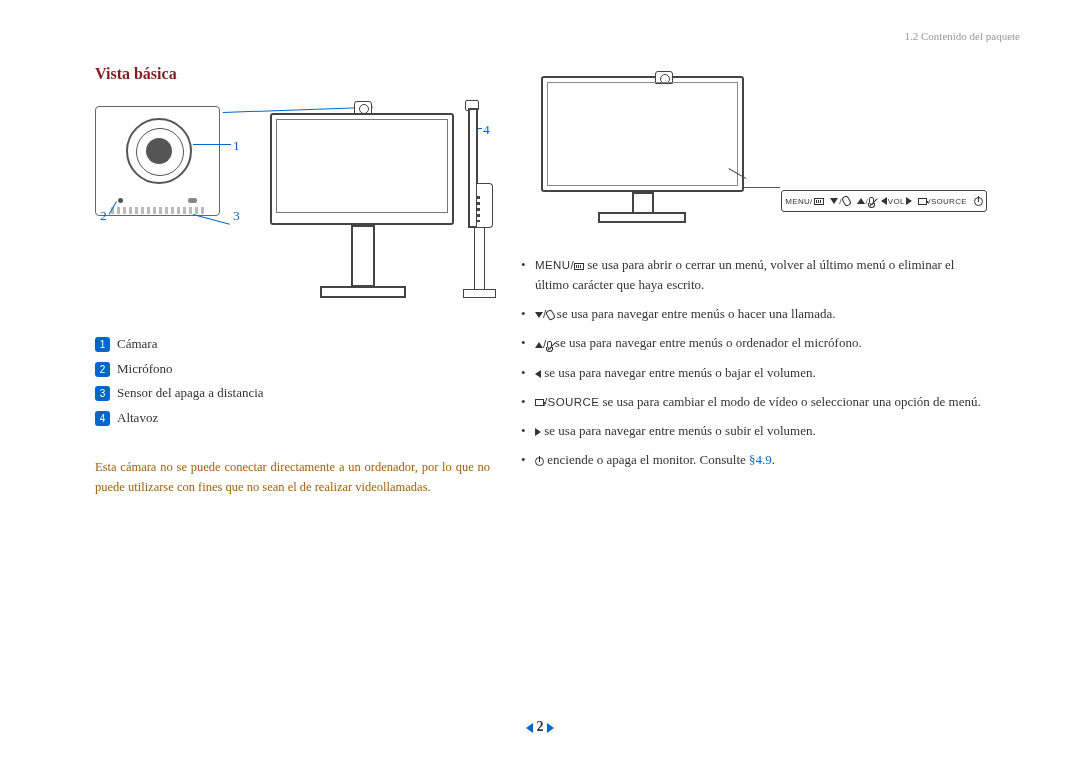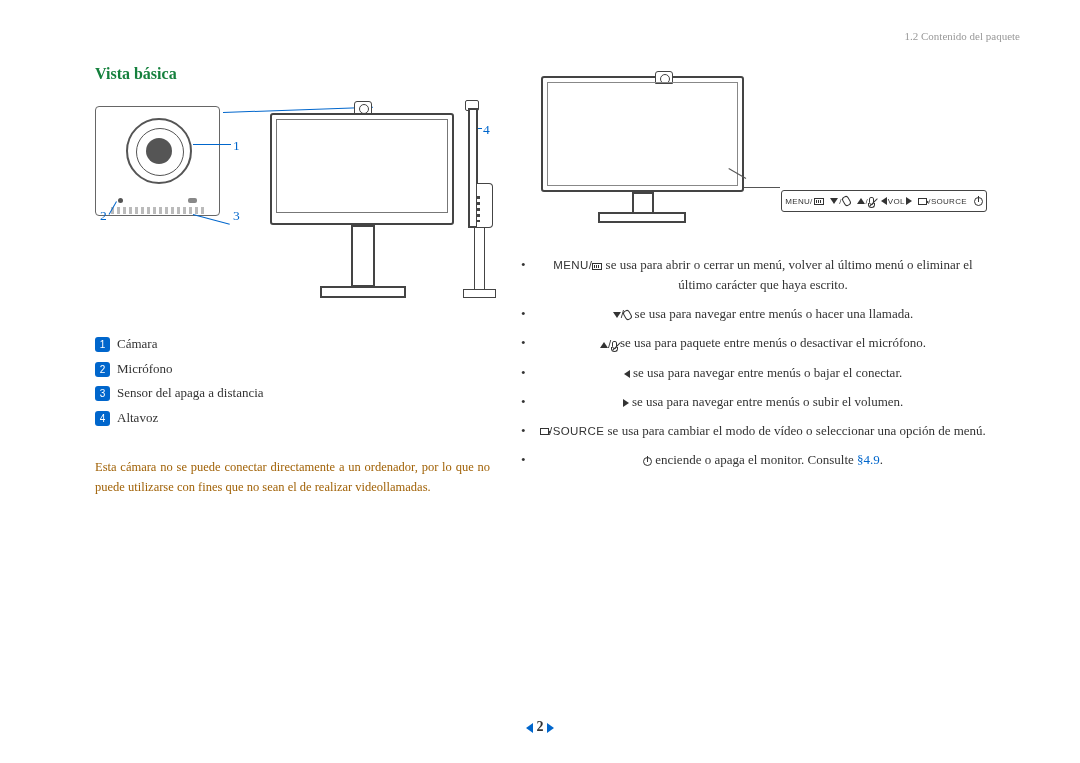--- a/index.html
+++ b/index.html
@@ -16,21 +16,21 @@
     position: absolute;
     top: 30px;
     right: 60px;
     font-size: 11px;
     color: #999;
   }
   .section-title {
     position: absolute;
     top: 65px;
     left: 95px;
-    color: #15803d;
+    color: #7f1d1d;
     font-weight: bold;
     font-size: 16px;
   }
   .left-col {
     position: absolute;
     top: 90px;
     left: 95px;
     width: 395px;
   }
   .right-col {
@@ -174,21 +174,21 @@
   .strip-leader {
     position:absolute; top:117px; left:223px; width:36px;
     border-top:1.1px solid #555;
   }
   .strip-leader::before{
     content:""; position:absolute; left:-18px; top:-10px; width:20px; border-top:1.1px solid #555;
     transform:rotate(30deg); transform-origin:right;
   }
 
   .bullets { margin-top: 10px; font-size:13px; line-height:1.55; }
-  .bullets li { list-style:none; padding-left:14px; position:relative; margin-bottom:9px; text-align:center;}
+  .bullets li { list-style:none; padding-left:14px; position:relative; margin-bottom:9px; text-align:left;}
   .bullets li::before { content:"•"; position:absolute; left:0; top:0; }
   .sym { font-family: Arial, sans-serif; font-size:11.5px; letter-spacing:0.4px; vertical-align:middle;}
   .link-ref { color:#0066cc; }
 
   .pager {
     position:absolute;
     bottom:28px;
     left:0; right:0;
     text-align:center;
     font-size:14px;
@@ -307,30 +307,30 @@
   </div>
 
   <ul class="bullets">
     <li>
       <span class="sym"><span>MENU/</span><span class="i-kb"></span></span><span> se usa para abrir o cerrar un menú, volver al último menú o eliminar el último carácter que haya escrito.</span>
     </li>
     <li>
       <span class="sym"><span class="tri tri-sd"></span>/<span class="i-phone"></span></span><span> se usa para navegar entre menús o hacer una llamada.</span>
     </li>
     <li>
-      <span class="sym"><span class="tri tri-su"></span>/<span class="i-mic i-mic-off"></span></span><span> se usa para paquete entre menús o desactivar el micrófono.</span>
-    </li>
-    <li>
-      <span class="sym"><span class="tri tri-sl"></span></span><span> se usa para navegar entre menús o bajar el conectar.</span>
+      <span class="sym"><span class="tri tri-su"></span>/<span class="i-mic i-mic-off"></span></span><span> se usa para navegar entre menús o ordenador el micrófono.</span>
+    </li>
+    <li>
+      <span class="sym"><span class="tri tri-sl"></span></span><span> se usa para navegar entre menús o bajar el volumen.</span>
+    </li>
+    <li>
+      <span class="sym"><span class="i-src"></span><span>/SOURCE</span></span><span> se usa para cambiar el modo de vídeo o seleccionar una opción de menú.</span>
     </li>
     <li>
       <span class="sym"><span class="tri tri-sr"></span></span><span> se usa para navegar entre menús o subir el volumen.</span>
-    </li>
-    <li>
-      <span class="sym"><span class="i-src"></span><span>/SOURCE</span></span><span> se usa para cambiar el modo de vídeo o seleccionar una opción de menú.</span>
     </li>
     <li>
       <span class="sym"><span class="i-pwr"></span></span><span> enciende o apaga el monitor. Consulte </span><span class="link-ref">§4.9</span><span>.</span>
     </li>
   </ul>
 </div>
 
 <div class="pager">
   <span class="tri tri-l"></span>
   <span>2</span>

